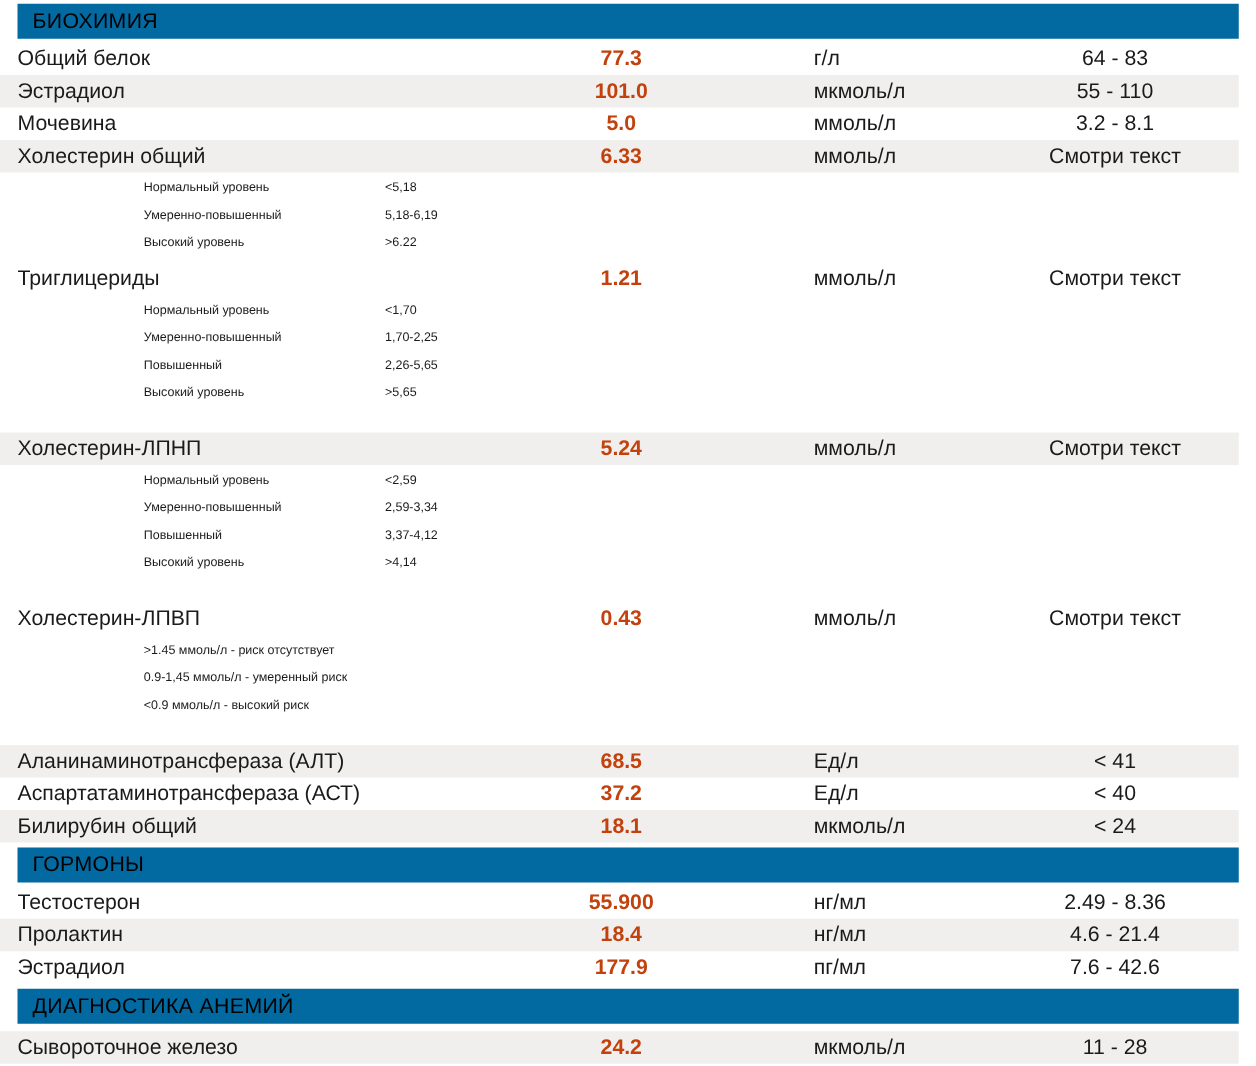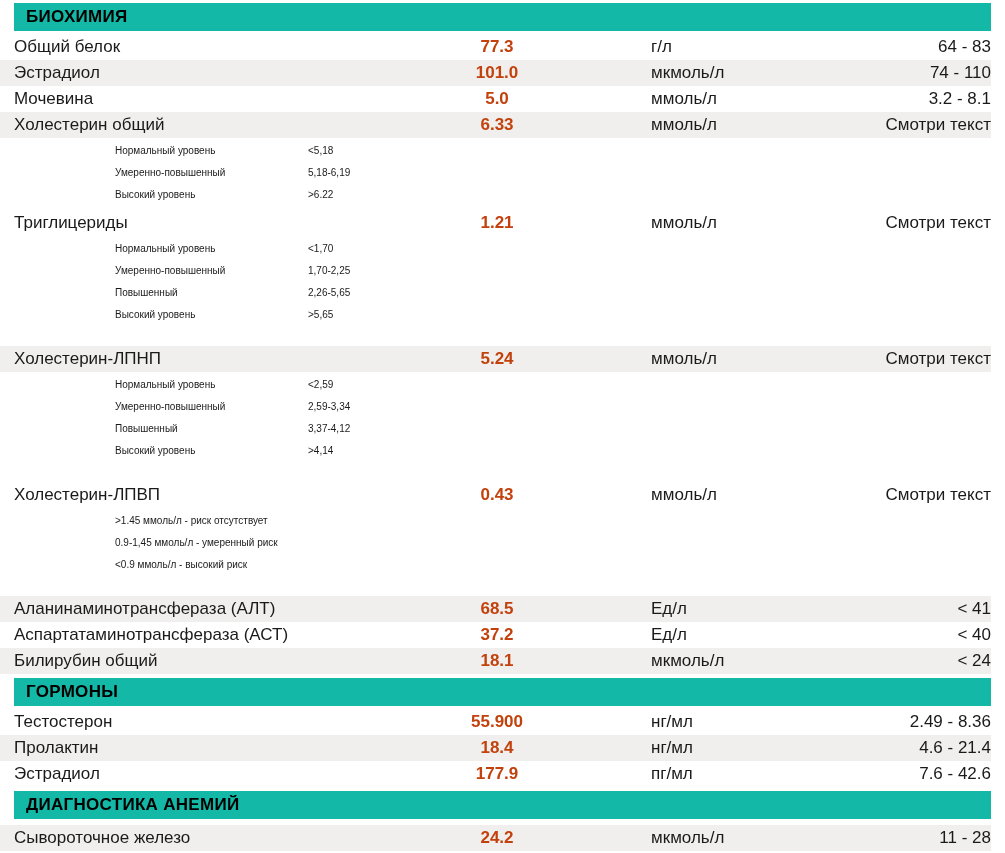--- a/index.html
+++ b/index.html
@@ -4,34 +4,34 @@
 <style>
   html,body{margin:0;padding:0;}
   body{
     width:1005px;height:853px;background:#ffffff;
     font-family:"Liberation Sans","DejaVu Sans",sans-serif;
     color:#1a1a1a;overflow:hidden;
   }
   .page{padding-top:3px;}
   .section-header{
     margin-left:14px;width:977px;box-sizing:border-box;
-    background:#14b8a6;color:#000;
-    font-weight:bold;font-size:17px;line-height:20px;
+    background:#0369a1;color:#000;
+    font-weight:normal;font-size:17px;line-height:20px;
     padding:4px 0 4px 12px;letter-spacing:.3px;
   }
   .sec-gap{margin-top:4px;}
   .rows{margin-top:3px;}
   .row{
     display:flex;width:991px;height:26px;line-height:26px;font-size:17px;
   }
   .row.shaded{background:#f0efed;}
   .c-name{flex:1;padding-left:14px;white-space:nowrap;box-sizing:border-box;}
   .c-value{width:308px;text-align:center;font-weight:bold;color:#c2410c;}
   .c-unit{width:142px;text-align:left;}
-  .c-range{width:198px;text-align:right;}
+  .c-range{width:198px;text-align:center;}
   .notes{margin:2px 0 4px 115px;font-size:10px;line-height:22px;}
   .notes.endgap{margin-bottom:20px;}
   .note-label{display:inline-block;width:193px;white-space:nowrap;}
   .note-line.plain .note-label{width:auto;}
   .pre-row-gap{margin-top:6px;}
 </style>
 </head>
 <body>
 
 <div class="page">
@@ -46,21 +46,21 @@
       <div class="c-name">Общий белок</div>
       <div class="c-value">77.3</div>
       <div class="c-unit">г/л</div>
       <div class="c-range">64 - 83</div>
     </div>
 
     <div class="row shaded">
       <div class="c-name">Эстрадиол</div>
       <div class="c-value">101.0</div>
       <div class="c-unit">мкмоль/л</div>
-      <div class="c-range">74 - 110</div>
+      <div class="c-range">55 - 110</div>
     </div>
 
     <div class="row">
       <div class="c-name">Мочевина</div>
       <div class="c-value">5.0</div>
       <div class="c-unit">ммоль/л</div>
       <div class="c-range">3.2 - 8.1</div>
     </div>
 
     <div class="row shaded">

